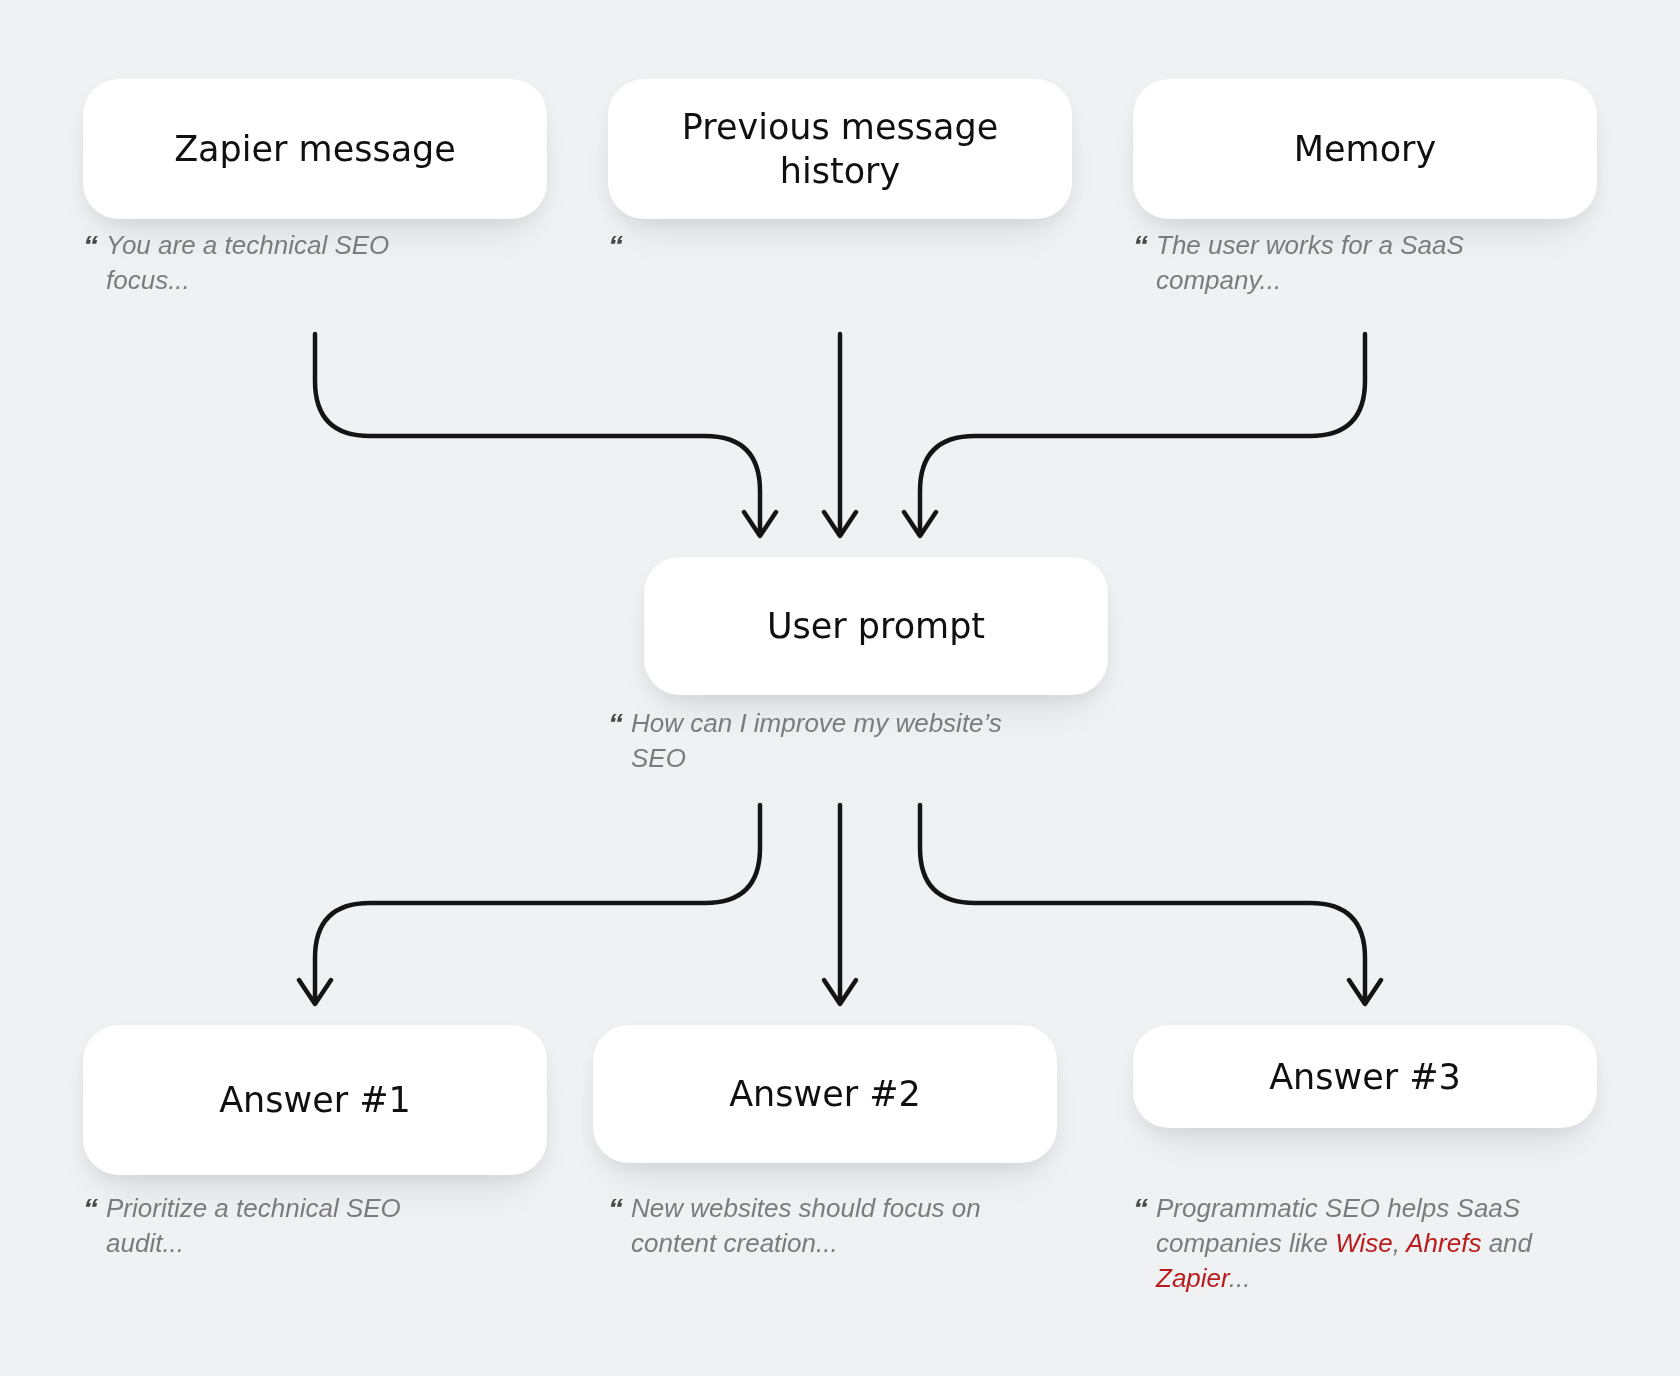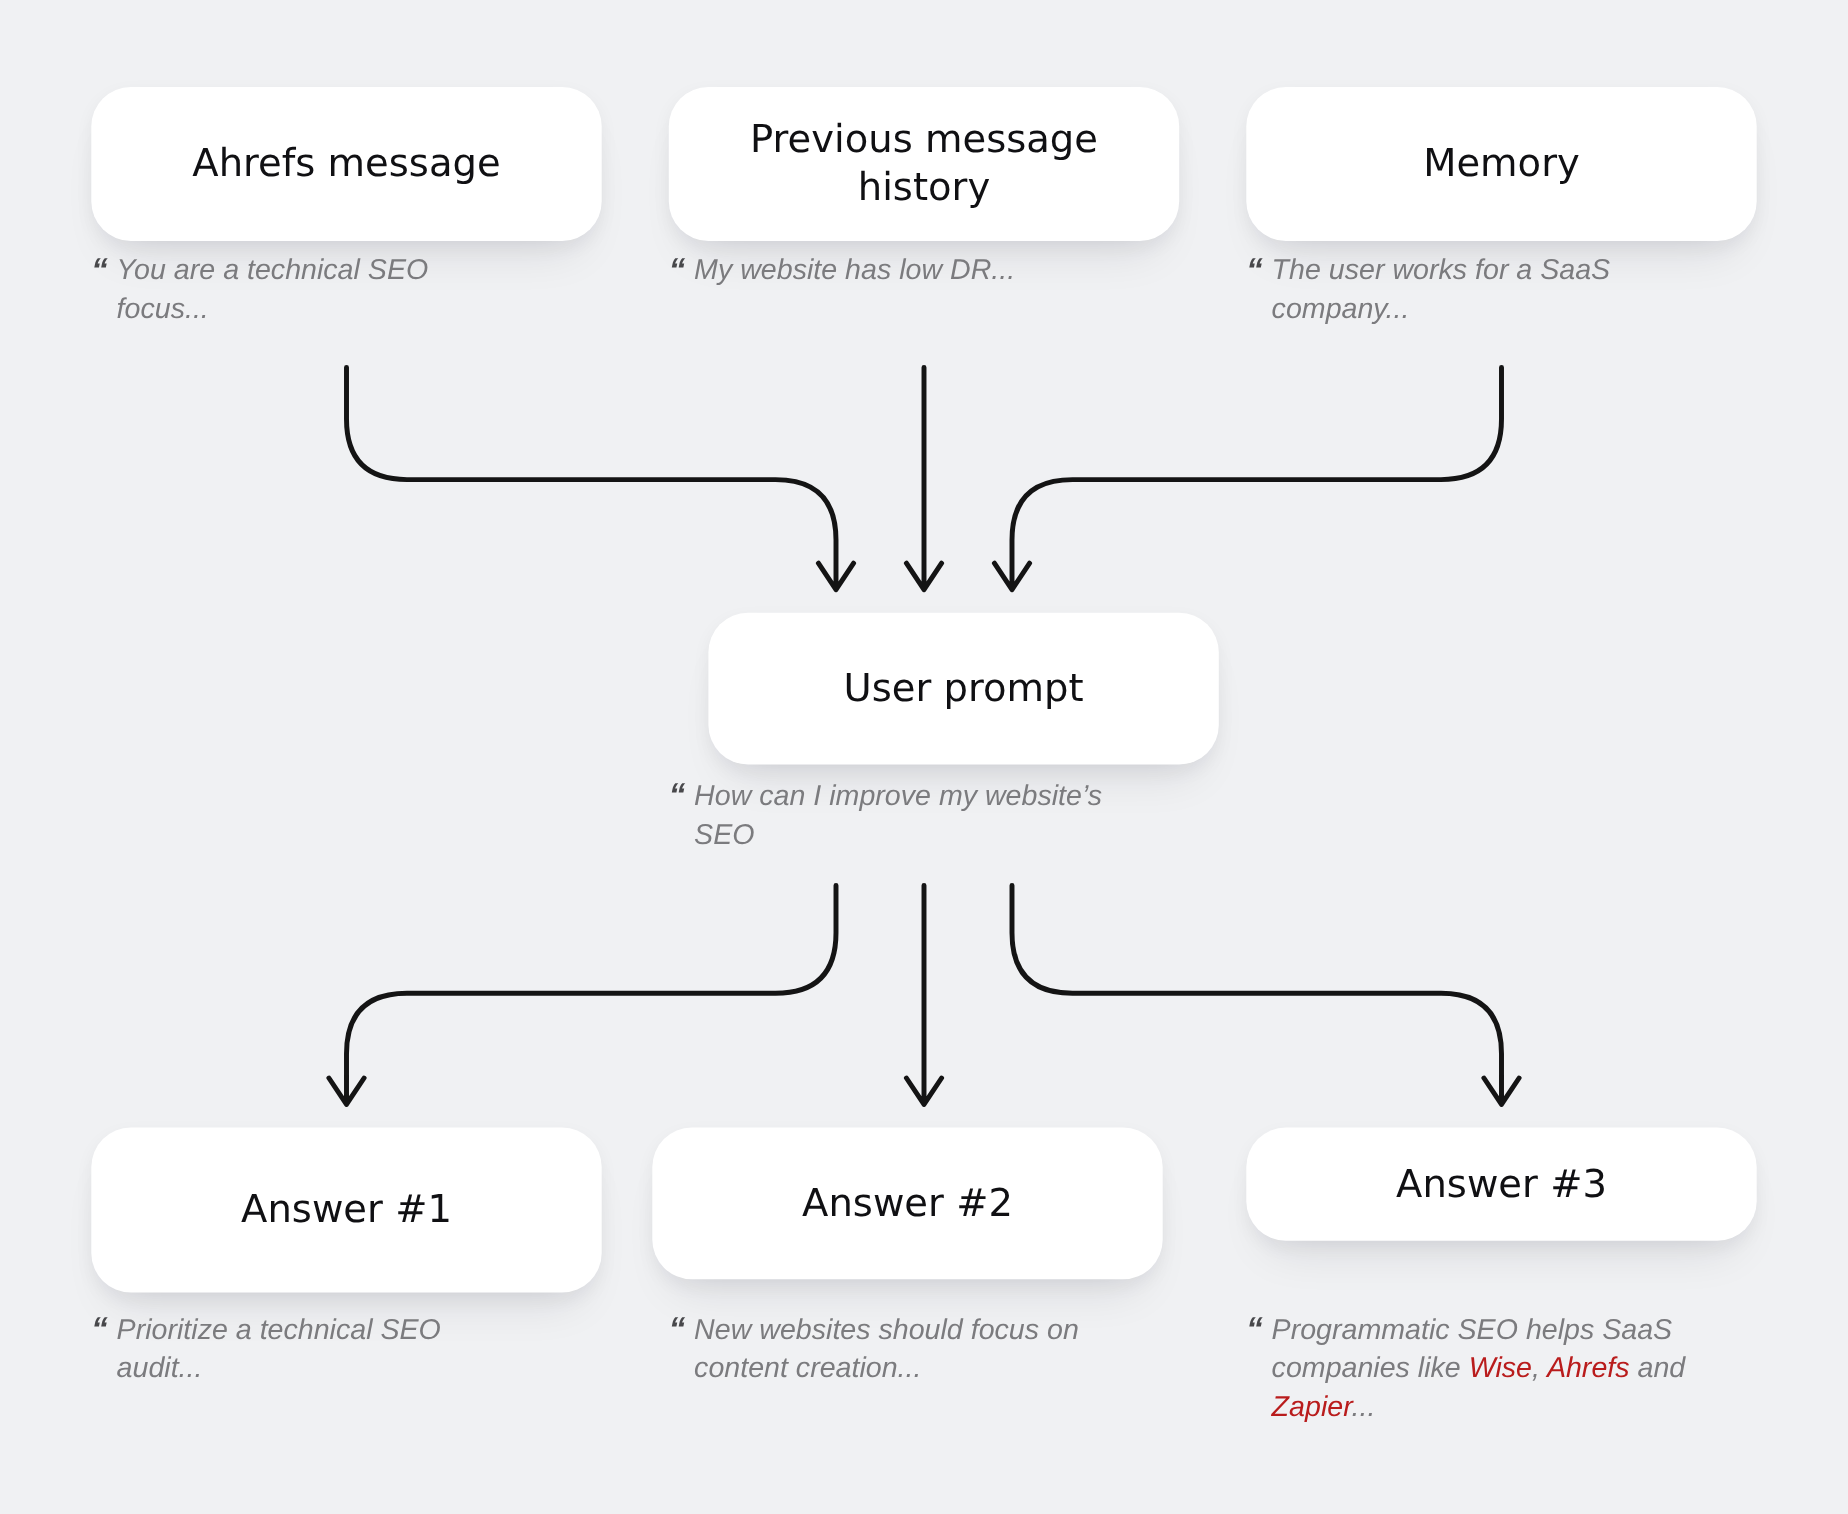--- a/index.html
+++ b/index.html
@@ -86,36 +86,35 @@
     <path d="M315 334 L315 381 Q315 436 370 436 L705 436 Q760 436 760 491 L760 533 M744 512 L760 536 L776 512"></path>
     <path d="M840 334 L840 533 M824 512 L840 536 L856 512"></path>
     <path d="M1365 334 L1365 381 Q1365 436 1310 436 L975 436 Q920 436 920 491 L920 533 M904 512 L920 536 L936 512"></path>
 
     <path d="M760 805 L760 848 Q760 903 705 903 L370 903 Q315 903 315 958 L315 1001 M299 980 L315 1004 L331 980"></path>
     <path d="M840 805 L840 1001 M824 980 L840 1004 L856 980"></path>
     <path d="M920 805 L920 848 Q920 903 975 903 L1310 903 Q1365 903 1365 958 L1365 1001 M1349 980 L1365 1004 L1381 980"></path>
   </svg>
 
   <div class="node-box" style="left:83px; top:79px;">
-    <span class="node-label">Ahrefs message</span>
+    <span class="node-label">Zapier message</span>
   </div>
   <div class="node-box" style="left:608px; top:79px;">
     <span class="node-label" style="max-width:330px;">Previous message history</span>
   </div>
   <div class="node-box" style="left:1133px; top:79px;">
     <span class="node-label">Memory</span>
   </div>
 
   <div class="quote" style="left:83px; top:228px; width:420px;">
     <span class="qmark">“</span>
     <span class="qtext" style="max-width:330px;">You are a technical SEO focus...</span>
   </div>
   <div class="quote" style="left:608px; top:228px; width:460px;">
     <span class="qmark">“</span>
-    <span class="qtext" style="max-width:400px;">My website has low DR...</span>
   </div>
   <div class="quote" style="left:1133px; top:228px; width:420px;">
     <span class="qmark">“</span>
     <span class="qtext" style="max-width:340px;">The user works for a SaaS company...</span>
   </div>
 
   <div class="node-box" style="left:608px; top:557px; height:138px;margin-left:36px;">
     <span class="node-label">User prompt</span>
   </div>
   <div class="quote" style="left:608px; top:706px; width:460px;">

